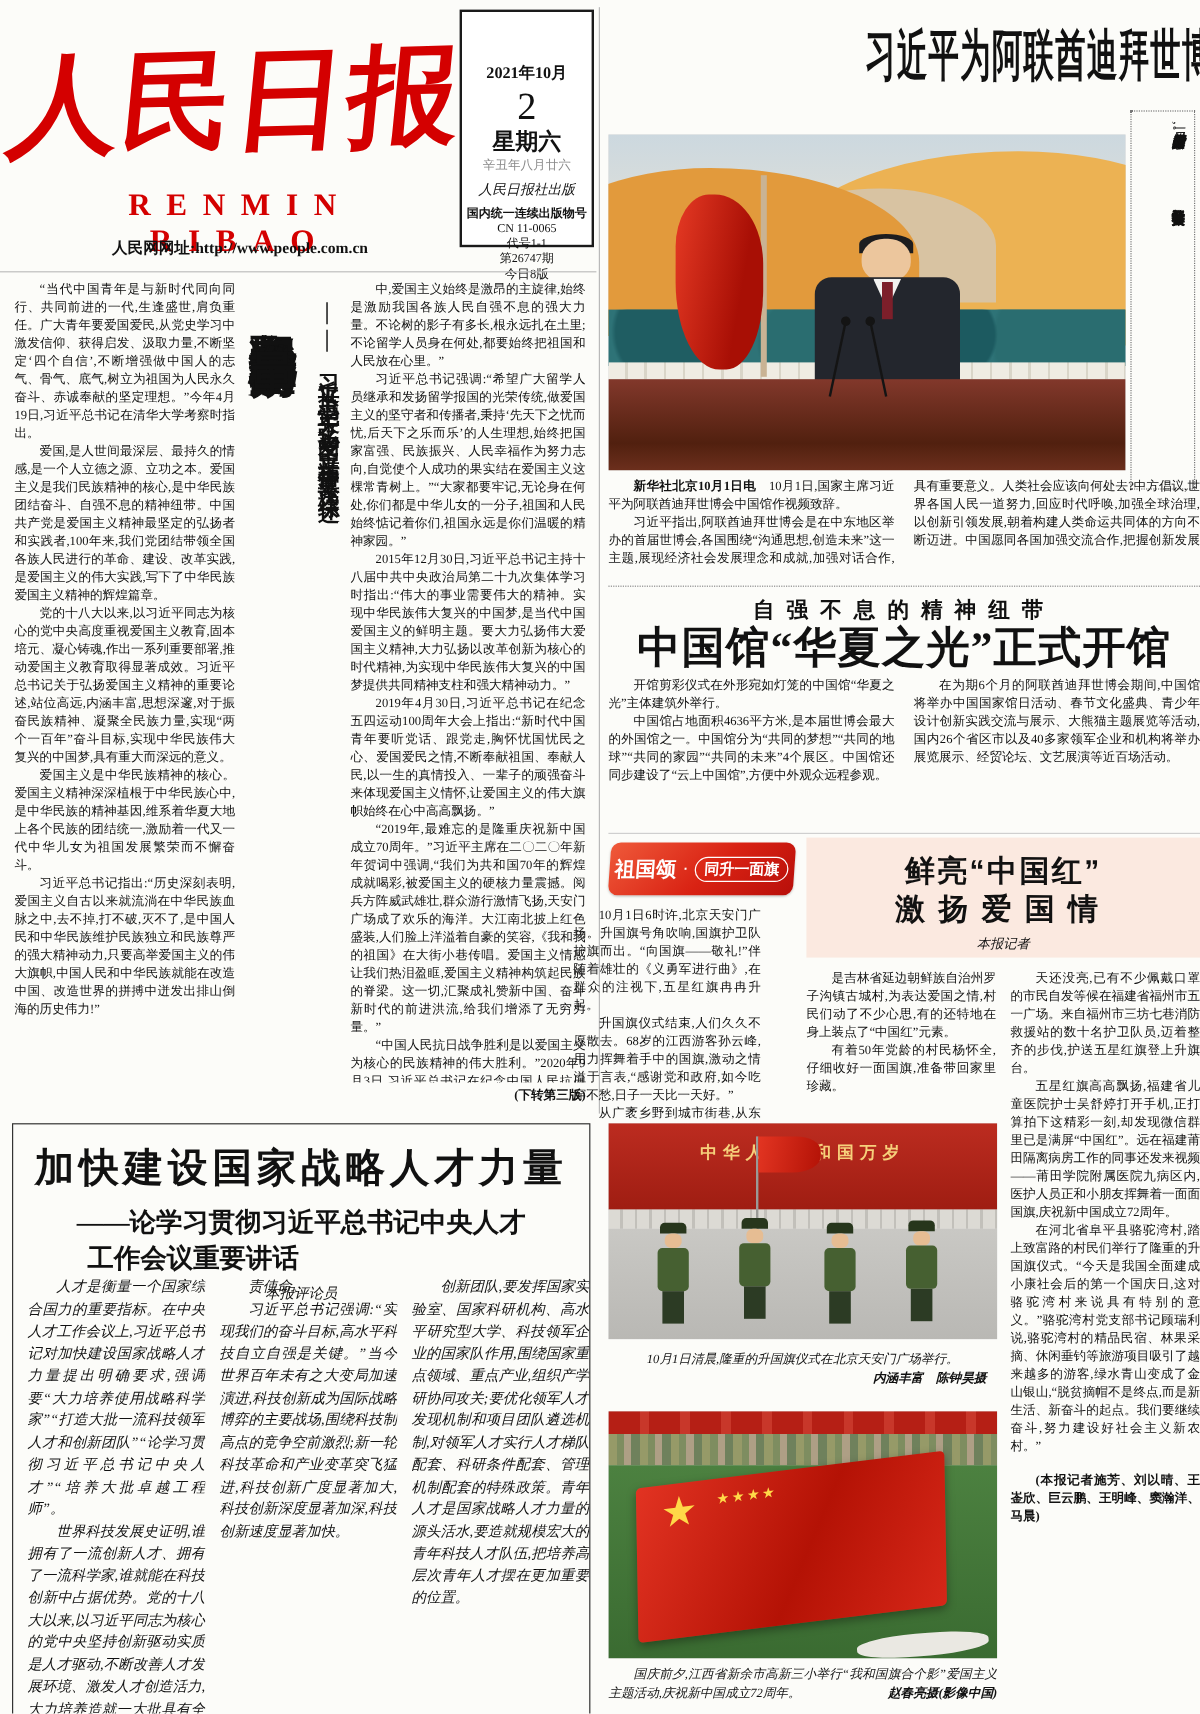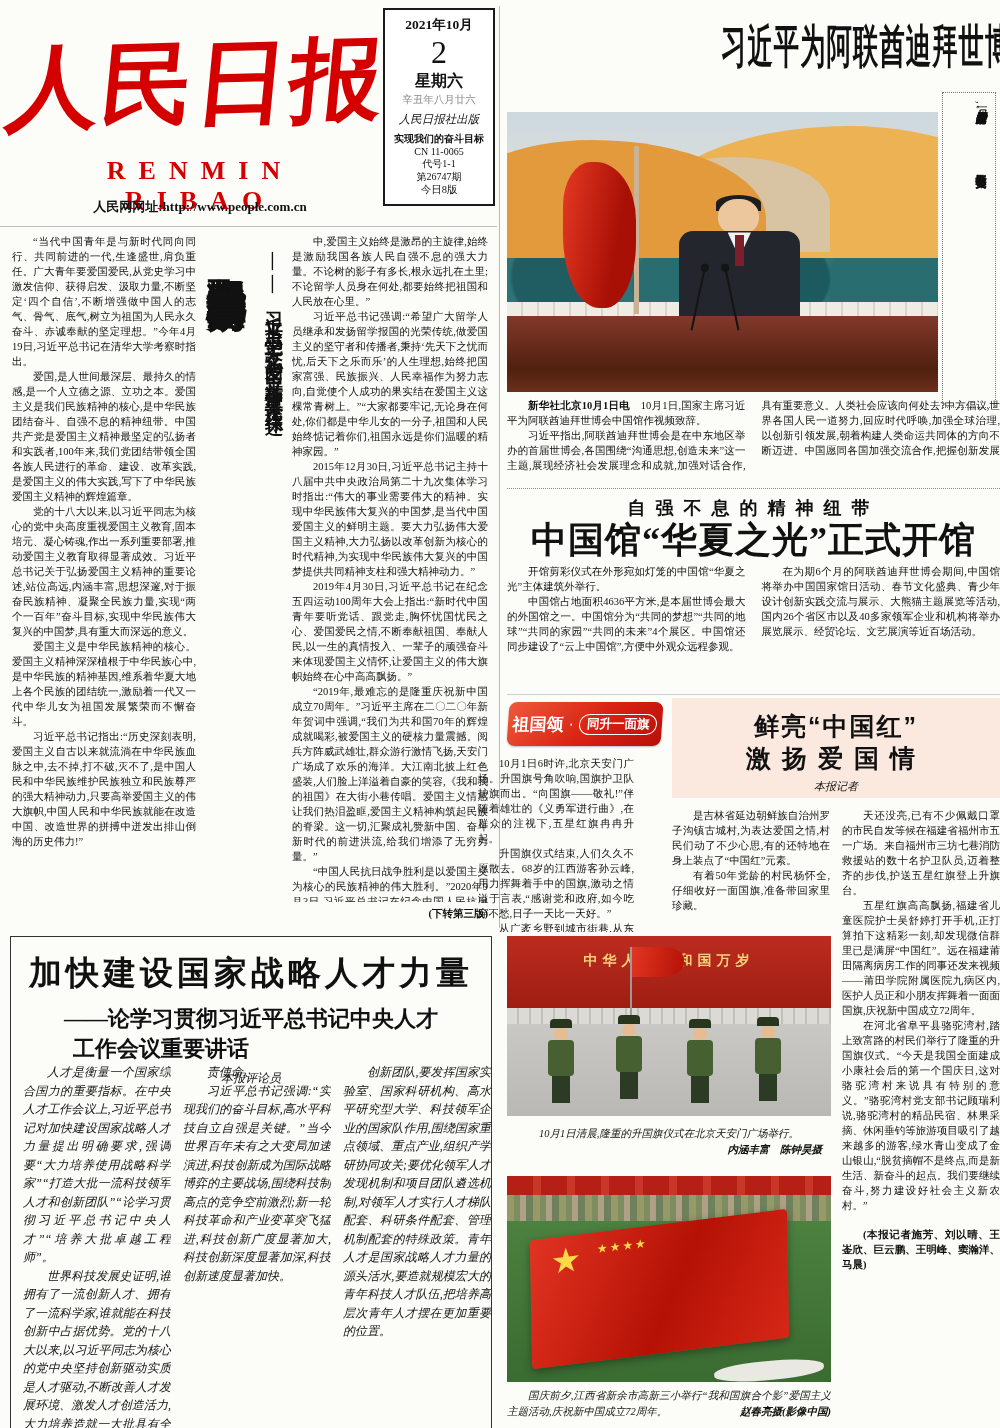--- a/index.html
+++ b/index.html
@@ -96,26 +96,26 @@
 </head>
 <body>
 
 <div class="abs rule-v" style="left:499px;top:6px;height:922px;"></div>
 
 <div class="abs logo red" style="left:6px;top:14px;width:380px;font-size:92px;line-height:140px;text-align:center;">人民日报</div>
 <div class="abs latin red" style="left:60px;top:156px;width:280px;font-size:26px;text-align:center;">RENMIN RIBAO</div>
 <div class="abs" style="left:40px;top:198px;width:320px;font-size:13px;font-weight:bold;text-align:center;">人民网网址:http://www.people.com.cn</div>
 
 <div class="abs datebox" style="left:383px;top:8px;width:112px;height:198px;padding-top:7px;">
-  <div style="font-size:13.5px;font-weight:bold;">2021年10月</div>
+  <div style="font-size:13.5px;font-weight:bold;margin-top:36px;">2021年10月</div>
   <div style="font-size:32px;line-height:1.15;">2</div>
-  <div style="font-size:16px;font-weight:bold;">星期六</div>
+  <div style="font-size:19px;font-weight:bold;">星期六</div>
   <div style="font-size:10.5px;color:#8a8a8a;margin-top:2px;">辛丑年八月廿六</div>
   <div class="kai" style="font-size:11.5px;margin-top:6px;">人民日报社出版</div>
-  <div style="font-size:10px;font-weight:bold;margin-top:7px;">实现我们的奋斗目标</div>
+  <div style="font-size:10px;font-weight:bold;margin-top:7px;">国内统一连续出版物号</div>
   <div style="font-size:10px;">CN 11-0065</div>
   <div style="font-size:10px;">代号1-1</div>
   <div style="font-size:10px;">第26747期</div>
   <div style="font-size:10.5px;">今日8版</div>
 </div>
 
 <div class="abs rule-h" style="left:0;top:226px;width:497px;"></div>
 
 <div class="abs lead-head sans" style="left:505px;top:8px;width:495px;height:76px;line-height:76px;">
   <span>习近平为阿联酋迪拜世博会中国馆作视频致辞</span>

